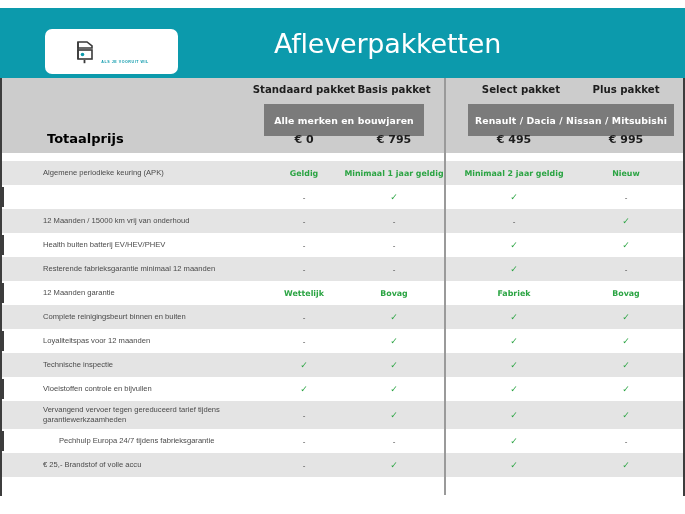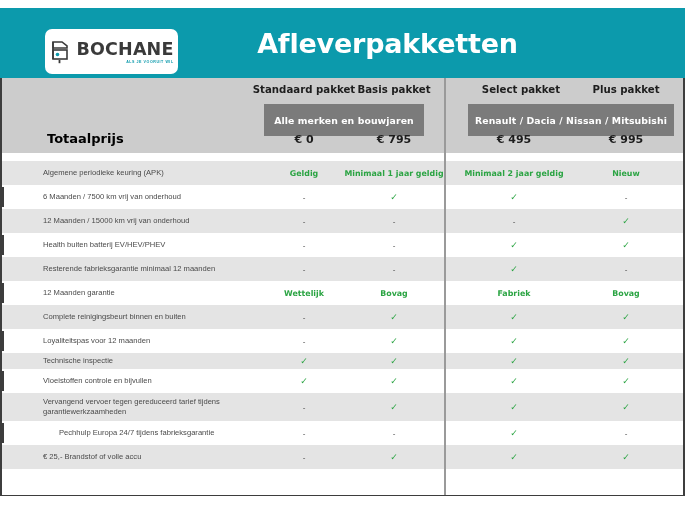--- a/index.html
+++ b/index.html
@@ -40,21 +40,21 @@
   .logo-tag{
     font-family:"Liberation Sans", sans-serif;
     font-size:3.6px;font-weight:bold;color:#0c9aac;
     letter-spacing:0.55px;margin-top:2.5px;
   }
   .header-title{
     position:absolute;left:0;top:0;width:685px;height:70px;
     display:flex;align-items:center;justify-content:center;
     padding-left:90px;box-sizing:border-box;
     font-family:"DejaVu Sans", sans-serif;
-    font-weight:bold;font-size:27px;color:#ffffff;
+    font-weight:normal;font-size:27px;color:#ffffff;
     letter-spacing:-0.2px;
   }
 
   
   .table{
     position:absolute;left:0;top:78px;width:685px;height:418px;
     box-sizing:border-box;
     border-left:2px solid #3d3d3d;
     border-right:2px solid #3d3d3d;
     border-bottom:2px solid #3d3d3d;
@@ -154,21 +154,20 @@
         <span>
           <svg class="logo-mark" viewBox="0 0 22 26" xmlns="http://www.w3.org/2000/svg">
             <path d="M4 3 H13 L18 7 V9 H4 Z" fill="none" stroke="#3a3a3a" stroke-width="1.6"></path>
             <rect x="4" y="11" width="14" height="9" fill="none" stroke="#3a3a3a" stroke-width="1.6"></rect>
             <circle cx="8.5" cy="15.5" r="1.8" fill="#0c9aac"></circle>
             <rect x="9.6" y="21" width="1.8" height="3.2" fill="#3a3a3a"></rect>
             <path d="M4 3 V20" stroke="#3a3a3a" stroke-width="1.6" fill="none"></path>
           </svg>
         </span>
         <span class="logo-text-wrap">
-          <span class="logo-word">BOCHANE</span>
           <span class="logo-tag">ALS JE VOORUIT WIL</span>
         </span>
       </div>
     </div>
   </div>
 
   <div class="table">
 
     <div class="thead">
       <div class="pkg-names" id="pkg-names-host">
@@ -198,21 +197,20 @@
         <div class="spacer-row"></div>
         <div class="row alt" style="height: 24px;">
           <div class="cell-label" style="top: 50%; transform: translateY(-50%); white-space: nowrap;">Algemene periodieke keuring (APK)</div>
           <div class="cell-val txt" style="left: 247px; width: 110px; top: 50%; transform: translateY(-50%);">Geldig</div>
           <div class="cell-val txt" style="left: 337px; width: 110px; top: 50%; transform: translateY(-50%);">Minimaal 1 jaar geldig</div>
           <div class="cell-val txt" style="left: 452px; width: 120px; top: 50%; transform: translateY(-50%);">Minimaal 2 jaar geldig</div>
           <div class="cell-val txt" style="left: 564px; width: 120px; top: 50%; transform: translateY(-50%);">Nieuw</div>
         </div>
         <div class="row plain" style="height: 24px;">
           <div class="tick-left"></div>
-          <div class="cell-label" style="top: 50%; transform: translateY(-50%); white-space: nowrap;">6 Maanden / 7500 km vrij van onderhoud</div>
           <div class="cell-val dash" style="left: 247px; width: 110px; top: 50%; transform: translateY(-50%);">-</div>
           <div class="cell-val chk" style="left: 337px; width: 110px; top: 50%; transform: translateY(-50%);">✓</div>
           <div class="cell-val chk" style="left: 452px; width: 120px; top: 50%; transform: translateY(-50%);">✓</div>
           <div class="cell-val dash" style="left: 564px; width: 120px; top: 50%; transform: translateY(-50%);">-</div>
         </div>
         <div class="row alt" style="height: 24px; padding-left: 20px;">
           <div class="cell-label" style="top: 50%; transform: translateY(-50%); white-space: nowrap;">12 Maanden / 15000 km vrij van onderhoud</div>
           <div class="cell-val dash" style="left: 247px; width: 110px; top: 50%; transform: translateY(-50%);">-</div>
           <div class="cell-val dash" style="left: 337px; width: 110px; top: 50%; transform: translateY(-50%);">-</div>
           <div class="cell-val dash" style="left: 452px; width: 120px; top: 50%; transform: translateY(-50%);">-</div>
@@ -249,21 +247,21 @@
           <div class="cell-val chk" style="left: 564px; width: 120px; top: 50%; transform: translateY(-50%);">✓</div>
         </div>
         <div class="row plain" style="height: 24px;">
           <div class="tick-left"></div>
           <div class="cell-label" style="top: 50%; transform: translateY(-50%); white-space: nowrap;">Loyaliteitspas voor 12 maanden</div>
           <div class="cell-val dash" style="left: 247px; width: 110px; top: 50%; transform: translateY(-50%);">-</div>
           <div class="cell-val chk" style="left: 337px; width: 110px; top: 50%; transform: translateY(-50%);">✓</div>
           <div class="cell-val chk" style="left: 452px; width: 120px; top: 50%; transform: translateY(-50%);">✓</div>
           <div class="cell-val chk" style="left: 564px; width: 120px; top: 50%; transform: translateY(-50%);">✓</div>
         </div>
-        <div class="row alt" style="height: 16px;">
+        <div class="row alt" style="height: 24px;">
           <div class="cell-label" style="top: 50%; transform: translateY(-50%); white-space: nowrap;">Technische inspectie</div>
           <div class="cell-val chk" style="left: 247px; width: 110px; top: 50%; transform: translateY(-50%);">✓</div>
           <div class="cell-val chk" style="left: 337px; width: 110px; top: 50%; transform: translateY(-50%);">✓</div>
           <div class="cell-val chk" style="left: 452px; width: 120px; top: 50%; transform: translateY(-50%);">✓</div>
           <div class="cell-val chk" style="left: 564px; width: 120px; top: 50%; transform: translateY(-50%);">✓</div>
         </div>
         <div class="row plain" style="height: 24px;">
           <div class="tick-left"></div>
           <div class="cell-label" style="top: 50%; transform: translateY(-50%); white-space: nowrap;">Vloeistoffen controle en bijvullen</div>
           <div class="cell-val chk" style="left: 247px; width: 110px; top: 50%; transform: translateY(-50%);">✓</div>

